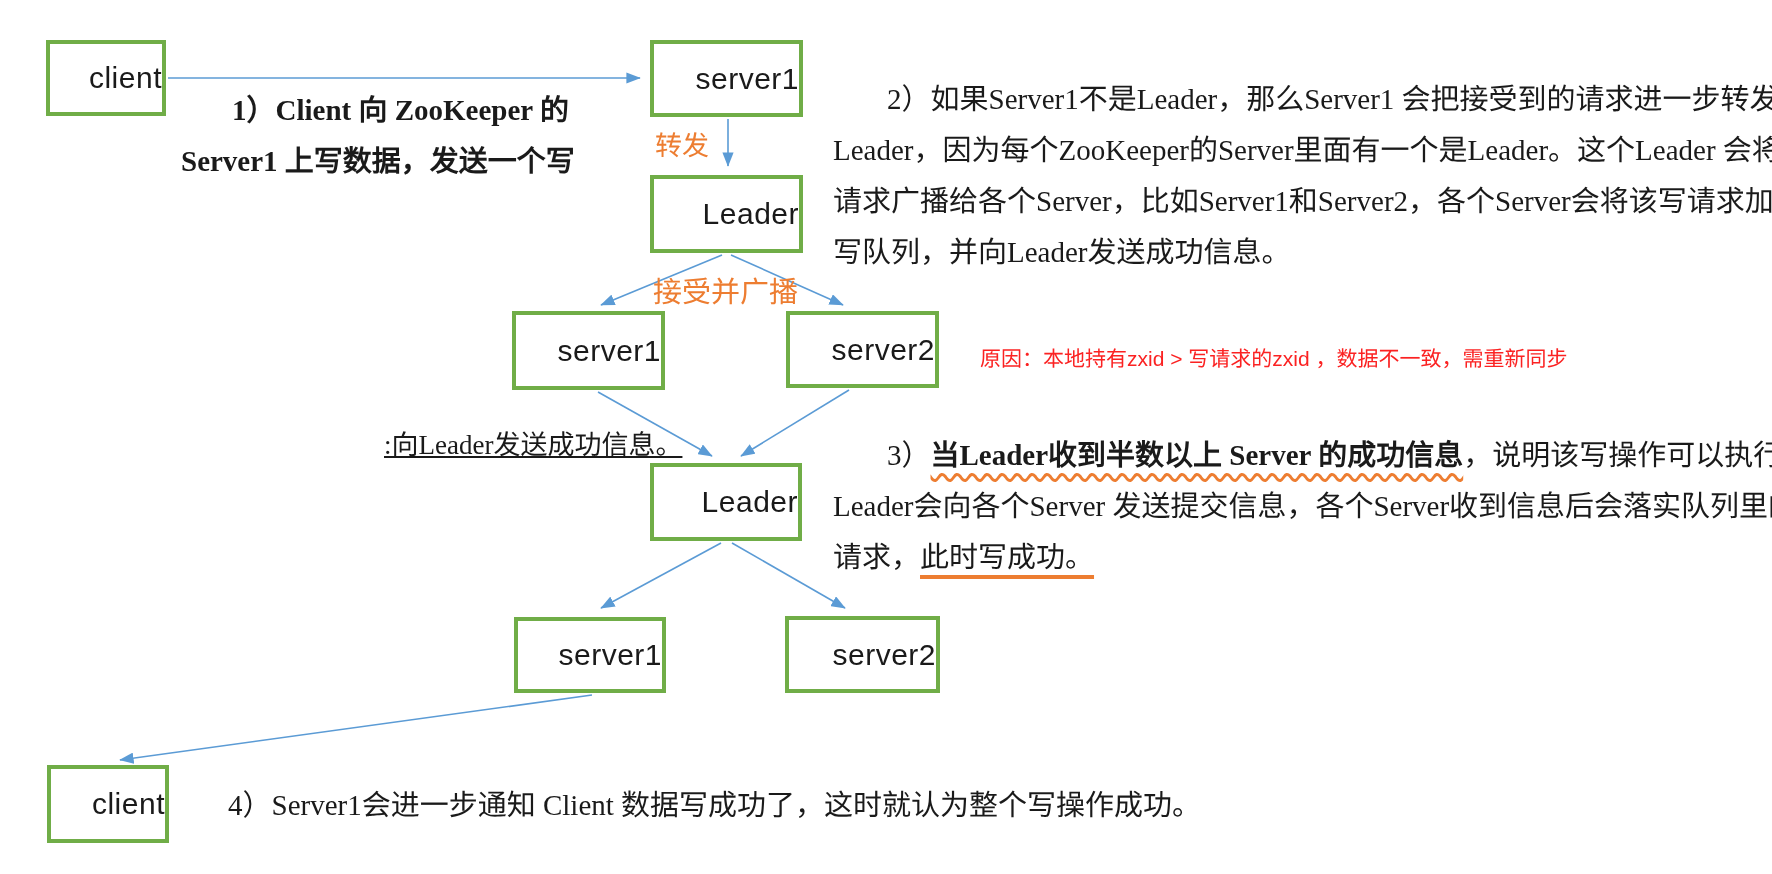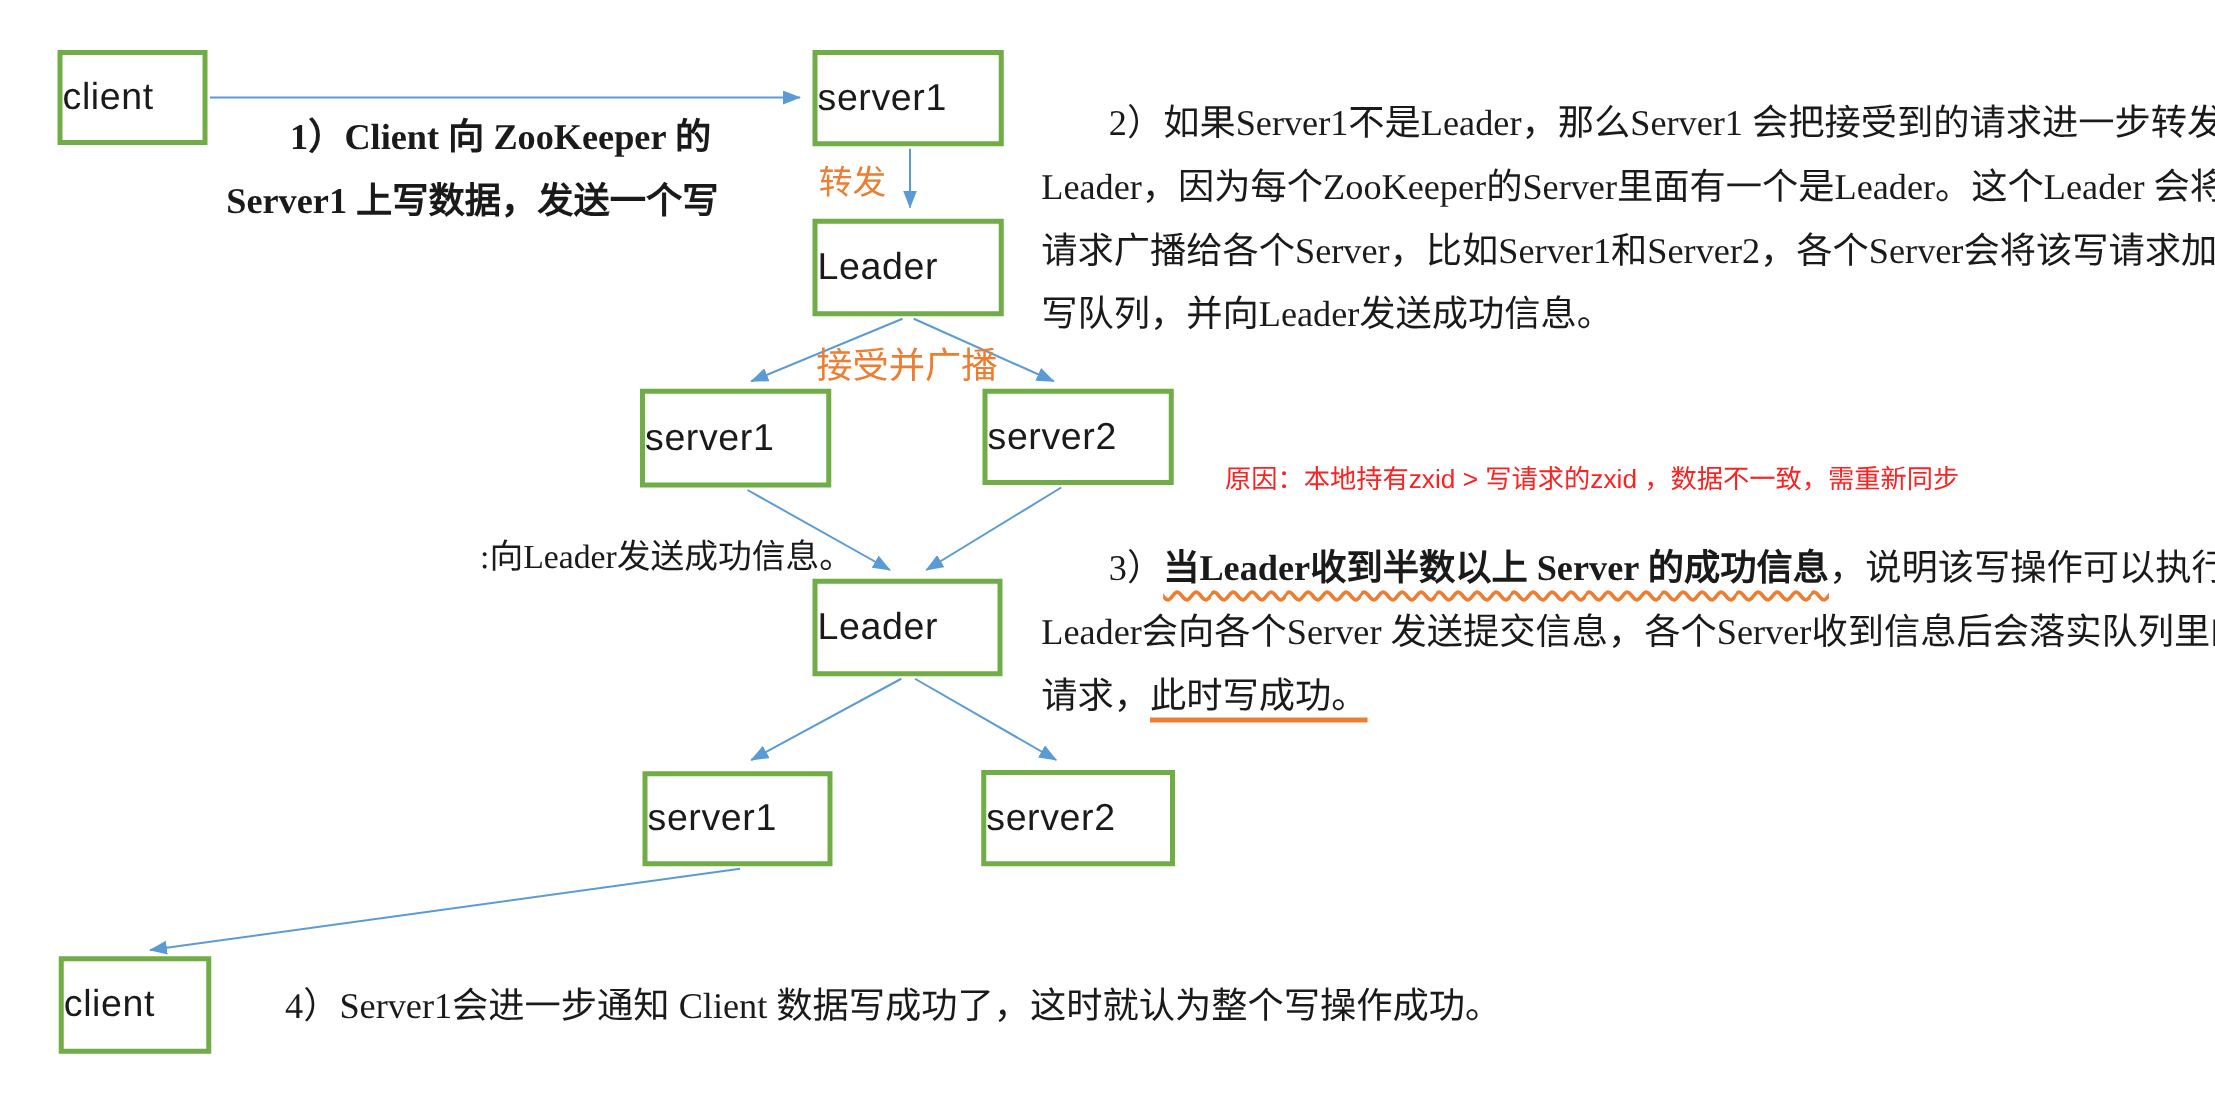--- a/index.html
+++ b/index.html
@@ -11,37 +11,38 @@
   }
   html,body{margin:0;padding:0;background:#fff;}
   #canvas{
     position:relative;width:1772px;height:874px;background:#fff;overflow:hidden;
     font-family:"Liberation Sans", sans-serif;
   }
   #edges{position:absolute;left:0;top:0;width:1772px;height:874px;pointer-events:none;}
   .edge{stroke:var(--arrow);stroke-width:1.6;fill:none;}
   .node{
     position:absolute;box-sizing:border-box;border:4px solid var(--box-border);
-    background:#fff;display:flex;align-items:center;justify-content:flex-start;
+    background:#fff;display:flex;align-items:center;justify-content:flex-end;
     font-size:30px;color:var(--text);letter-spacing:0.5px;
   }
   .para{
     position:absolute;color:var(--text);font-size:29px;line-height:51px;
     font-family:"Liberation Serif","DejaVu Serif",serif;white-space:nowrap;
   }
   .pline{height:51px;}
   .ind51{padding-left:51px;}
   .ind54{padding-left:54px;}
   .edge-label{
     position:absolute;color:var(--accent-orange);font-size:27px;white-space:nowrap;
     font-family:"Liberation Sans",sans-serif;
   }
   .plain-label{
     position:absolute;color:var(--text);font-size:27px;white-space:nowrap;
     font-family:"Liberation Serif","DejaVu Serif",serif;
+    text-decoration:underline;
   }
   .red-note{
     position:absolute;color:var(--accent-red);font-size:21px;white-space:nowrap;
     font-family:"Liberation Sans",sans-serif;
   }
   .u-wavy{
     text-decoration:underline;text-decoration-style:wavy;
     text-decoration-color:var(--accent-orange);text-decoration-thickness:3px;
     text-underline-offset:8px;
     font-weight:bold;
@@ -99,21 +100,21 @@
     <span>server2</span>
   </div>
   <div class="node" style="left:47px;top:765px;width:122px;height:78px;">
     <span>client</span>
   </div>
 
   <div class="edge-label" style="left:655px;top:124px;text-align:center;">转发</div>
   <div class="edge-label" style="left:653px;top:268px;font-size:29px;">接受并广播</div>
   <div class="plain-label" style="left:384px;top:423px;">:向Leader发送成功信息。</div>
 
-  <div class="red-note" style="left:980px;top:342px;margin-top:24px;">原因：本地持有zxid &gt; 写请求的zxid ，数据不一致，需重新同步</div>
+  <div class="red-note" style="left:980px;top:342px;">原因：本地持有zxid &gt; 写请求的zxid ，数据不一致，需重新同步</div>
 
   <div class="para" style="left:181px;top:84px;line-height:52px;font-weight:bold;">
     <div class="pline ind51">1）Client 向 ZooKeeper 的</div>
     <div class="pline">Server1 上写数据，发送一个写</div>
   </div>
 
   <div class="para" style="left:833px;top:74px;">
     <div class="pline ind54">2）如果Server1不是Leader，那么Server1 会把接受到的请求进一步转发给</div>
     <div class="pline">Leader，因为每个ZooKeeper的Server里面有一个是Leader。这个Leader 会将写</div>
     <div class="pline">请求广播给各个Server，比如Server1和Server2，各个Server会将该写请求加入待</div>

